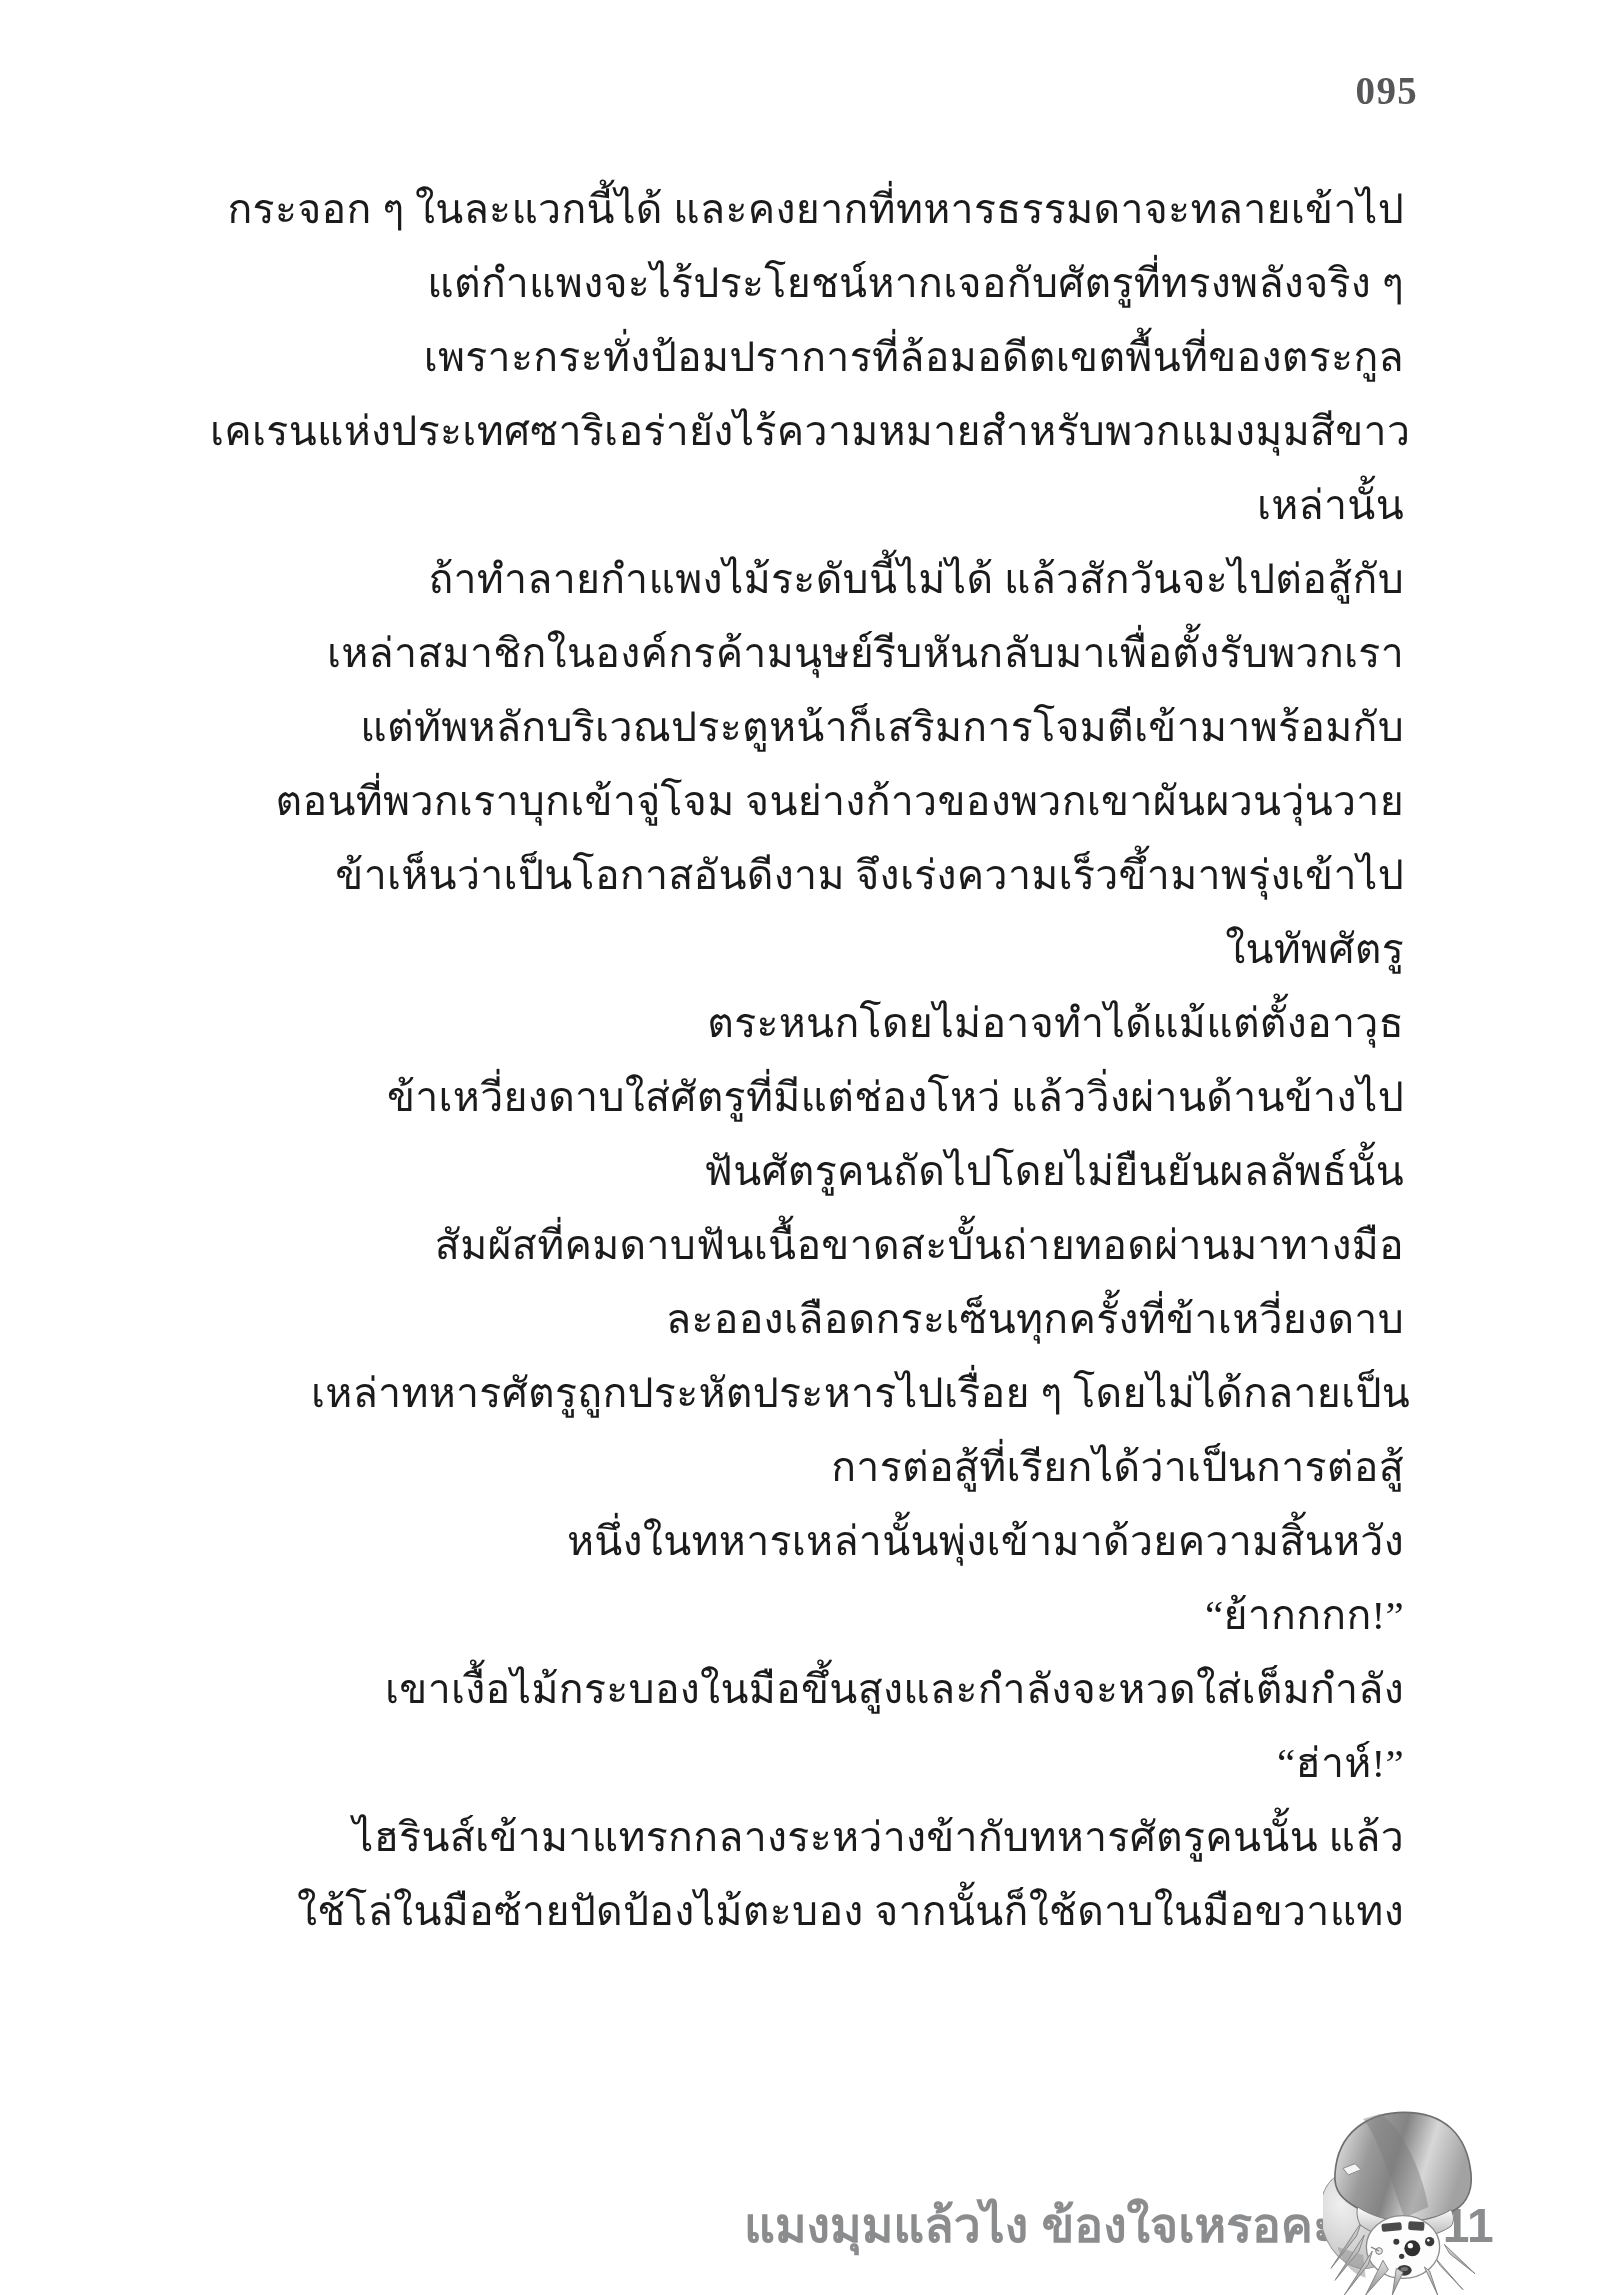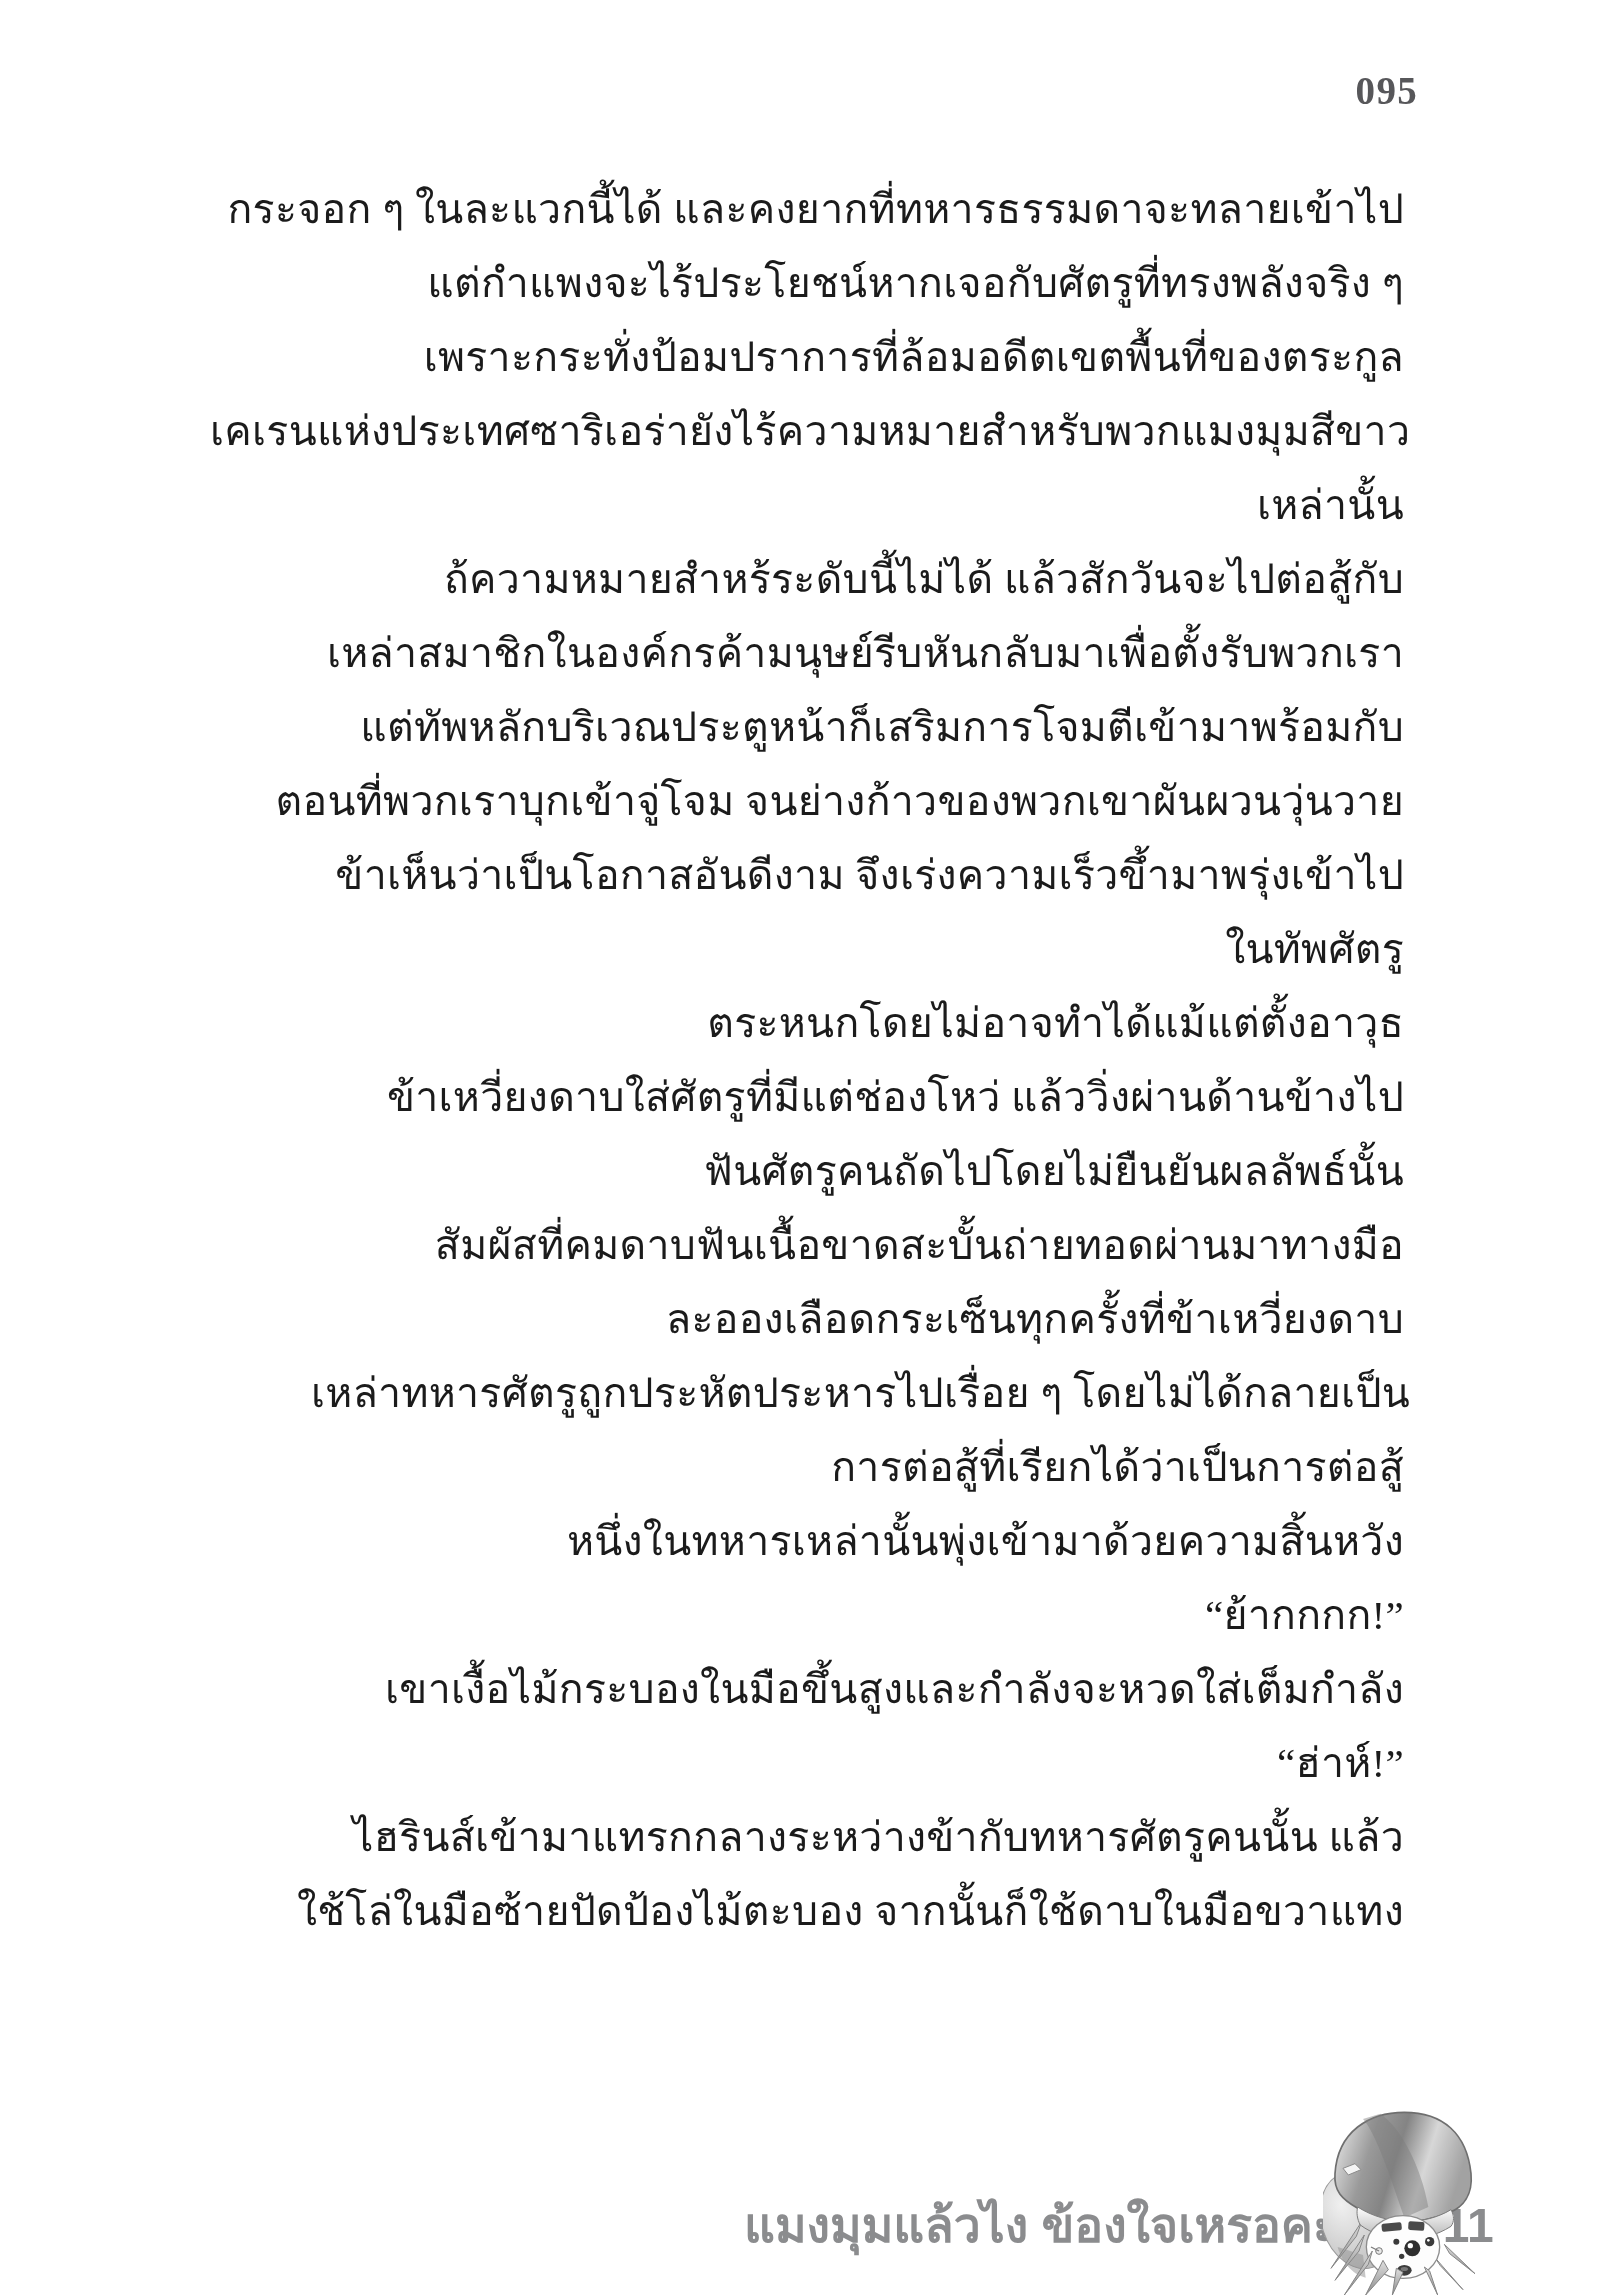--- a/index.html
+++ b/index.html
@@ -68,21 +68,21 @@
 <div class="page">
 
   <div class="page-number">095</div>
 
   <div class="body-text">
       <div class="line">กระจอก ๆ ในละแวกนี้ได้  และคงยากที่ทหารธรรมดาจะทลายเข้าไป</div>
       <div class="line indent">แต่กำแพงจะไร้ประโยชน์หากเจอกับศัตรูที่ทรงพลังจริง ๆ</div>
       <div class="line indent">เพราะกระทั่งป้อมปราการที่ล้อมอดีตเขตพื้นที่ของตระกูล</div>
       <div class="line">เคเรนแห่งประเทศซาริเอร่ายังไร้ความหมายสำหรับพวกแมงมุมสีขาว</div>
       <div class="line">เหล่านั้น</div>
-      <div class="line indent">ถ้ความหมายสำหร้ระดับนี้ไม่ได้  แล้วสักวันจะไปต่อสู้กับ</div>
+      <div class="line indent">ถ้าทำลายกำแพงไม้ระดับนี้ไม่ได้  แล้วสักวันจะไปต่อสู้กับ</div>
       <div class="line indent">เหล่าสมาชิกในองค์กรค้ามนุษย์รีบหันกลับมาเพื่อตั้งรับพวกเรา</div>
       <div class="line indent">แต่ทัพหลักบริเวณประตูหน้าก็เสริมการโจมตีเข้ามาพร้อมกับ</div>
       <div class="line">ตอนที่พวกเราบุกเข้าจู่โจม  จนย่างก้าวของพวกเขาผันผวนวุ่นวาย</div>
       <div class="line indent">ข้าเห็นว่าเป็นโอกาสอันดีงาม  จึงเร่งความเร็วขึ้ามาพรุ่งเข้าไป</div>
       <div class="line">ในทัพศัตรู</div>
       <div class="line">ตระหนกโดยไม่อาจทำได้แม้แต่ตั้งอาวุธ</div>
       <div class="line indent">ข้าเหวี่ยงดาบใส่ศัตรูที่มีแต่ช่องโหว่  แล้ววิ่งผ่านด้านข้างไป</div>
       <div class="line">ฟันศัตรูคนถัดไปโดยไม่ยืนยันผลลัพธ์นั้น</div>
       <div class="line indent">สัมผัสที่คมดาบฟันเนื้อขาดสะบั้นถ่ายทอดผ่านมาทางมือ</div>
       <div class="line">ละอองเลือดกระเซ็นทุกครั้งที่ข้าเหวี่ยงดาบ</div>

